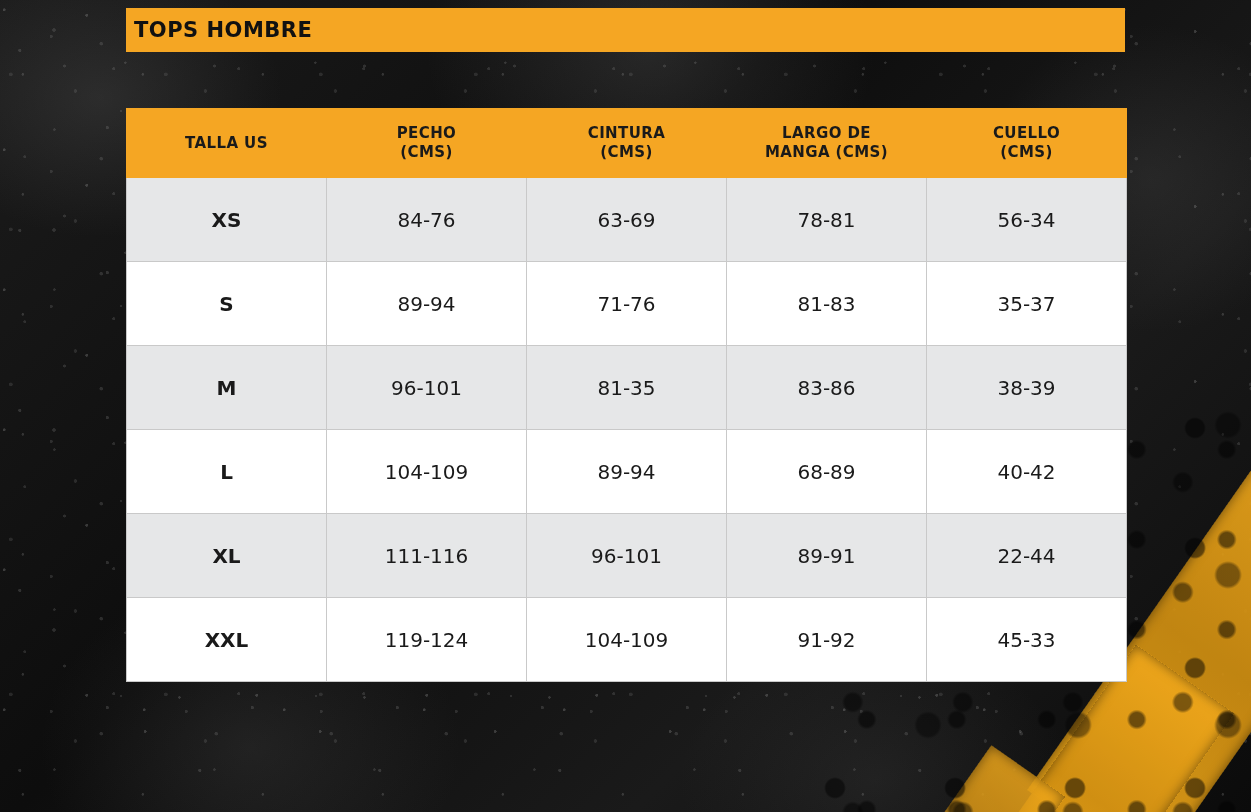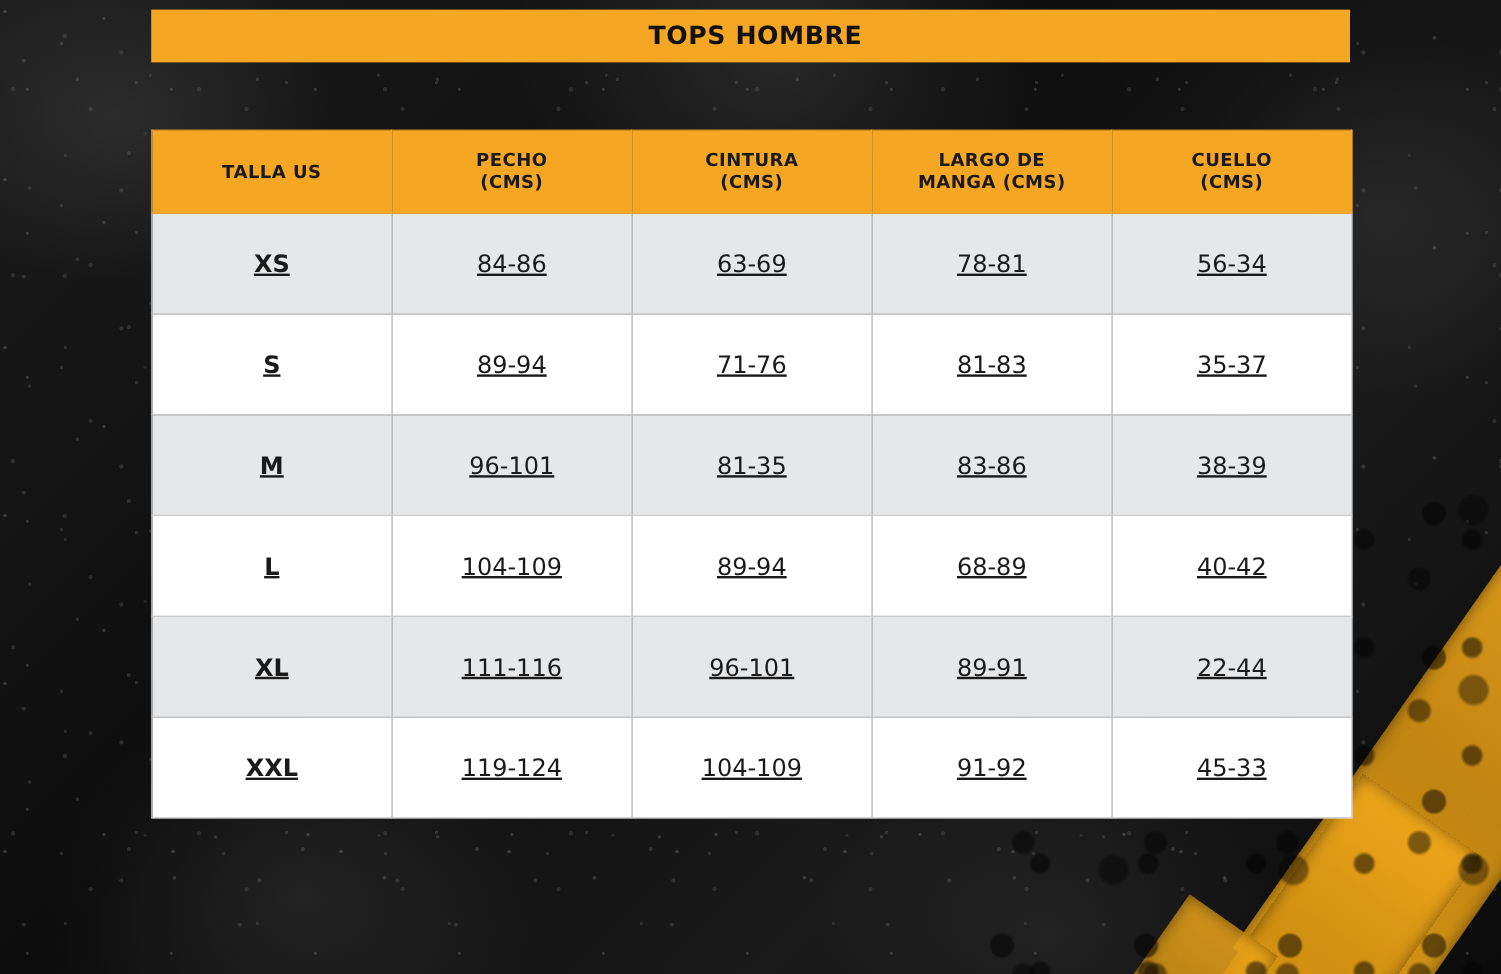--- a/index.html
+++ b/index.html
@@ -103,21 +103,20 @@
     position: absolute;
     left: 126px;
     top: 8px;
     width: 999px;
     height: 44px;
     background: #f5a623;
     display: flex;
     align-items: center;
     box-sizing: border-box;
     padding-left: 8px;
-    justify-content: center;
   }
   .title-bar .title-text {
     font-size: 21px;
     font-weight: bold;
     letter-spacing: .5px;
     color: #111111;
     text-transform: uppercase;
   }
 
   
@@ -143,21 +142,21 @@
     font-size: 15px;
     font-weight: bold;
     letter-spacing: .4px;
     line-height: 1.25;
     text-transform: uppercase;
     padding: 4px 6px;
   }
   .size-table tbody tr { height: 84px; }
   .size-table tbody tr:nth-child(odd)  td { background: #e6e7e8; }
   .size-table tbody tr:nth-child(even) td { background: #ffffff; }
-  .size-table tbody td { font-size: 20px; font-weight: normal; text-decoration: underline; }
+  .size-table tbody td { font-size: 20px; font-weight: normal; }
   .size-table tbody td.size-cell { font-size: 20px; font-weight: bold; }
 
   col.c-size { width: 200px; }
   col.c-m    { width: 200px; }
 </style>
 </head>
 <body>
 
 <div class="page">
 
@@ -197,21 +196,21 @@
         </th>
         <th>
           <span>CUELLO</span><br>
           <span>(CMS)</span>
         </th>
       </tr>
     </thead>
     <tbody>
       <tr>
         <td class="size-cell">XS</td>
-        <td>84-86</td>
+        <td>84-76</td>
         <td>63-69</td>
         <td>78-81</td>
         <td>56-34</td>
       </tr>
       <tr>
         <td class="size-cell">S</td>
         <td>89-94</td>
         <td>71-76</td>
         <td>81-83</td>
         <td>35-37</td>

